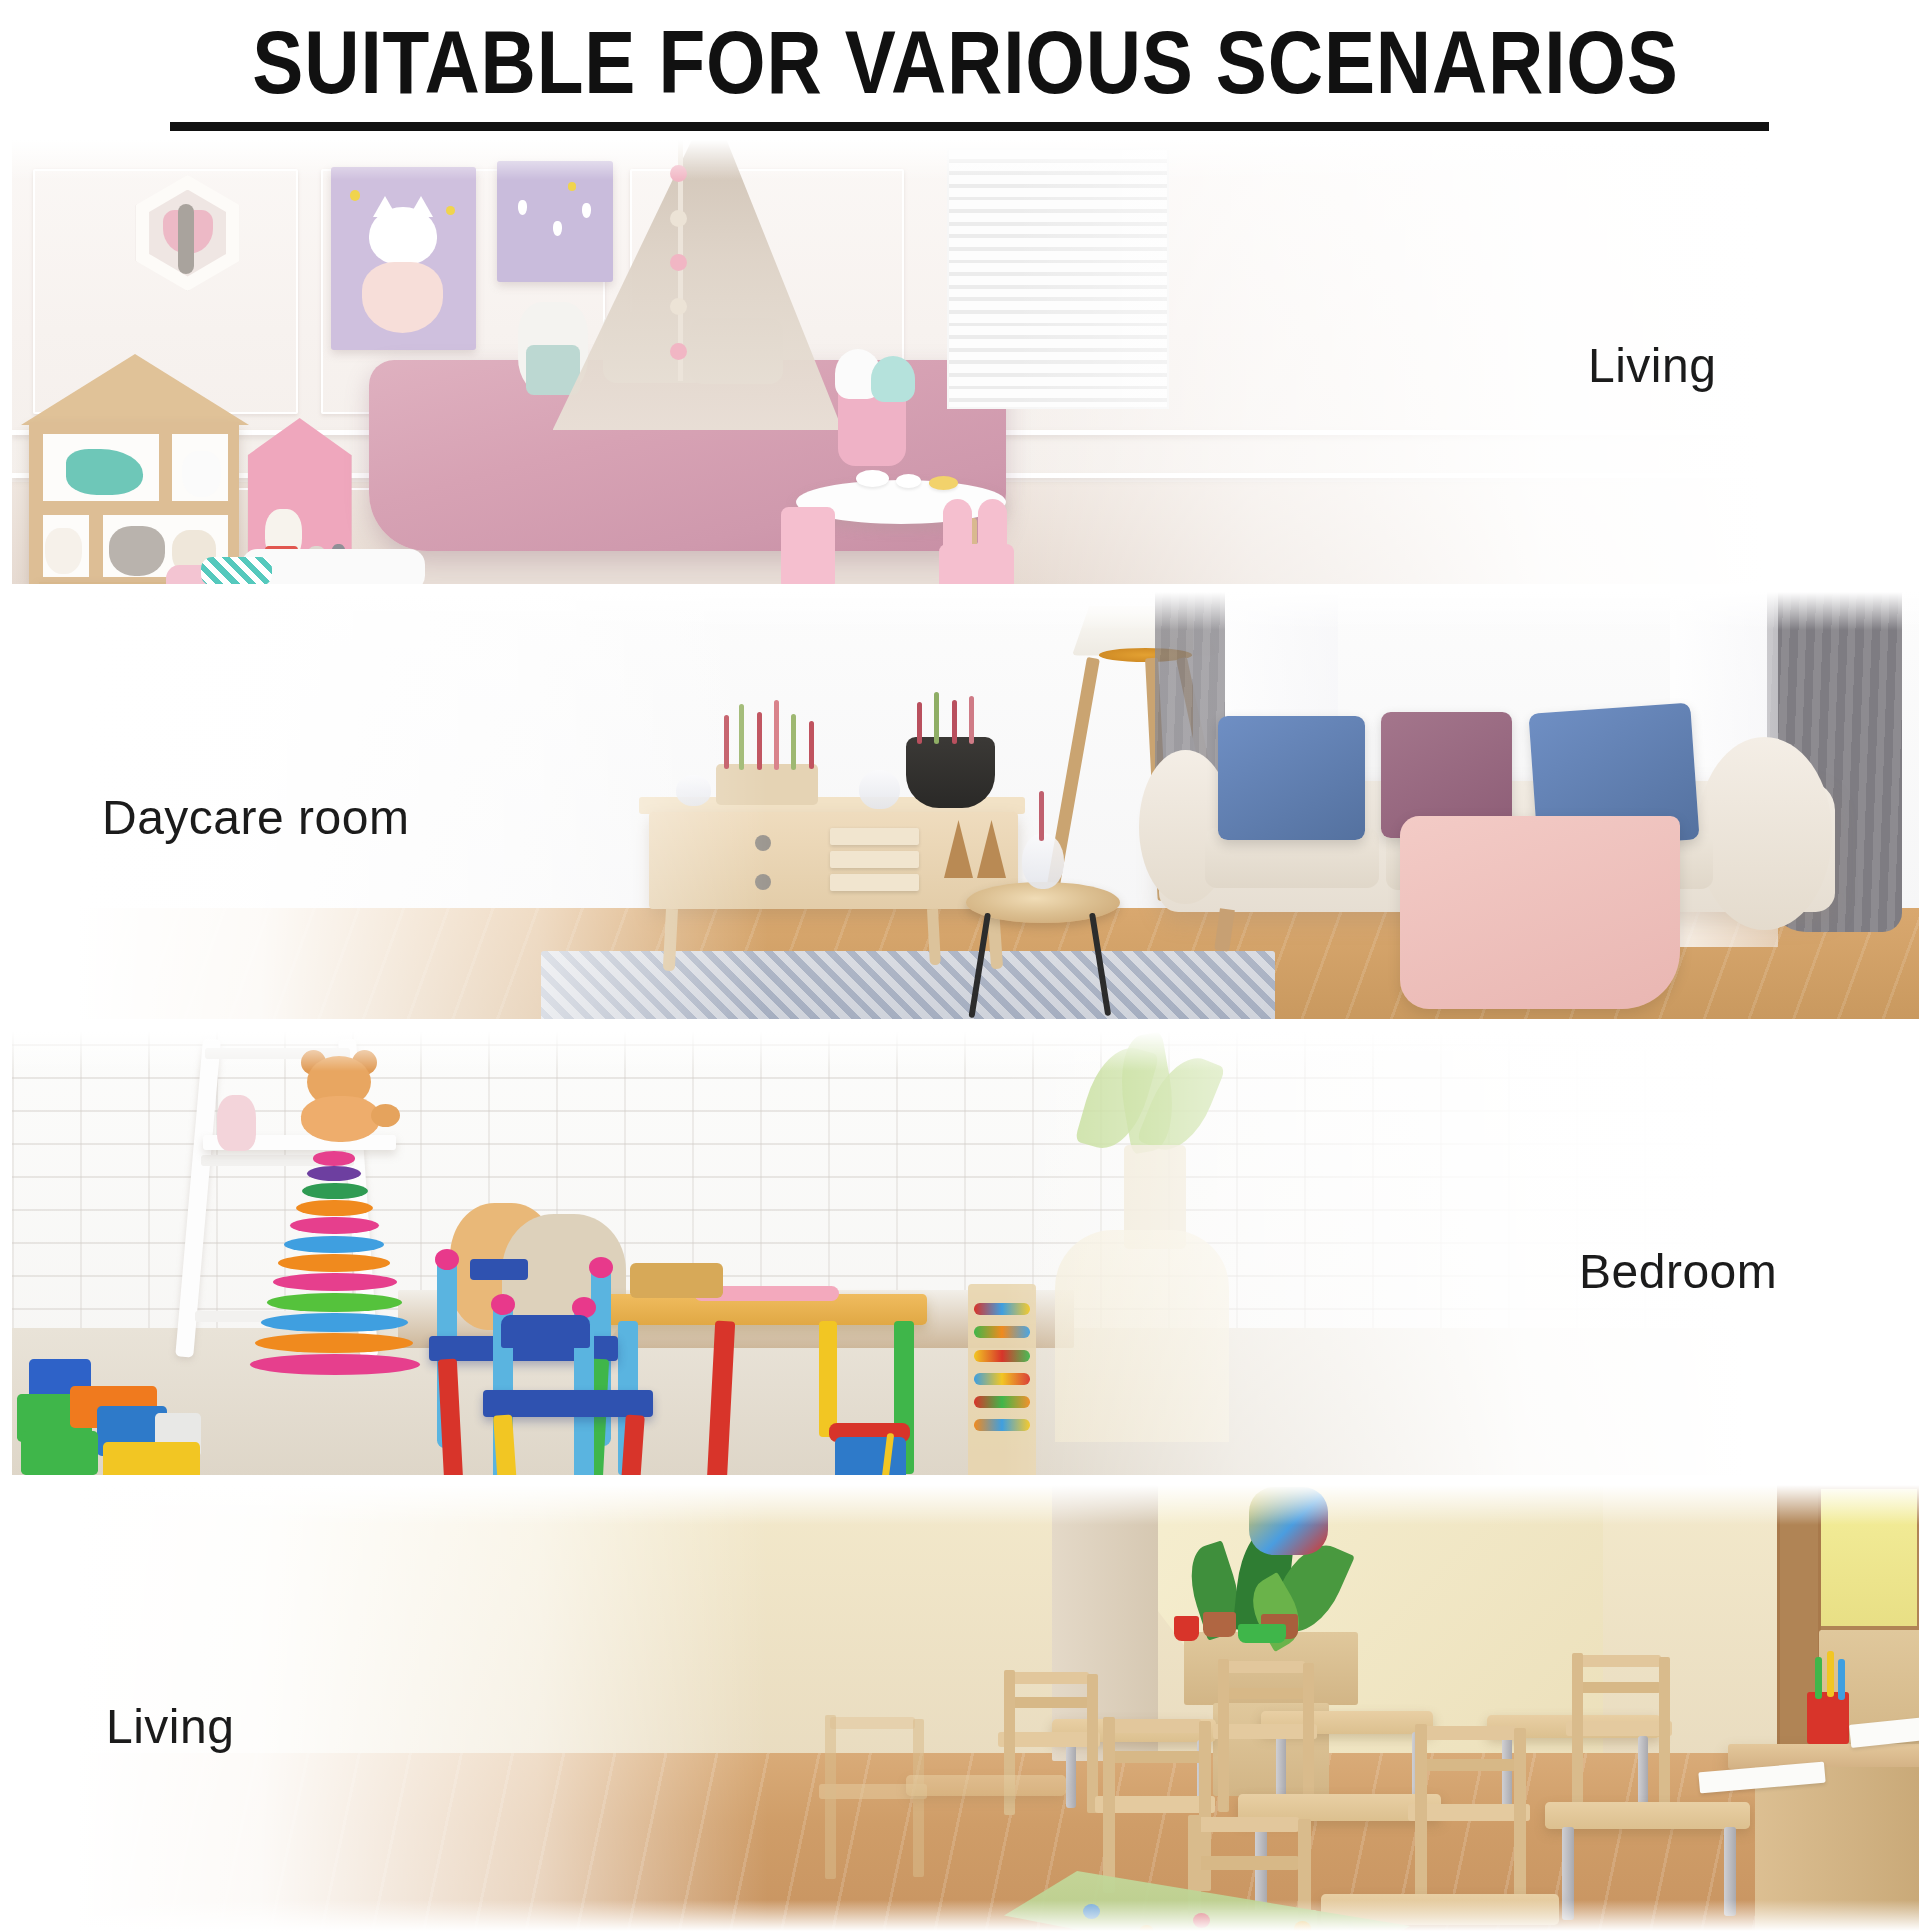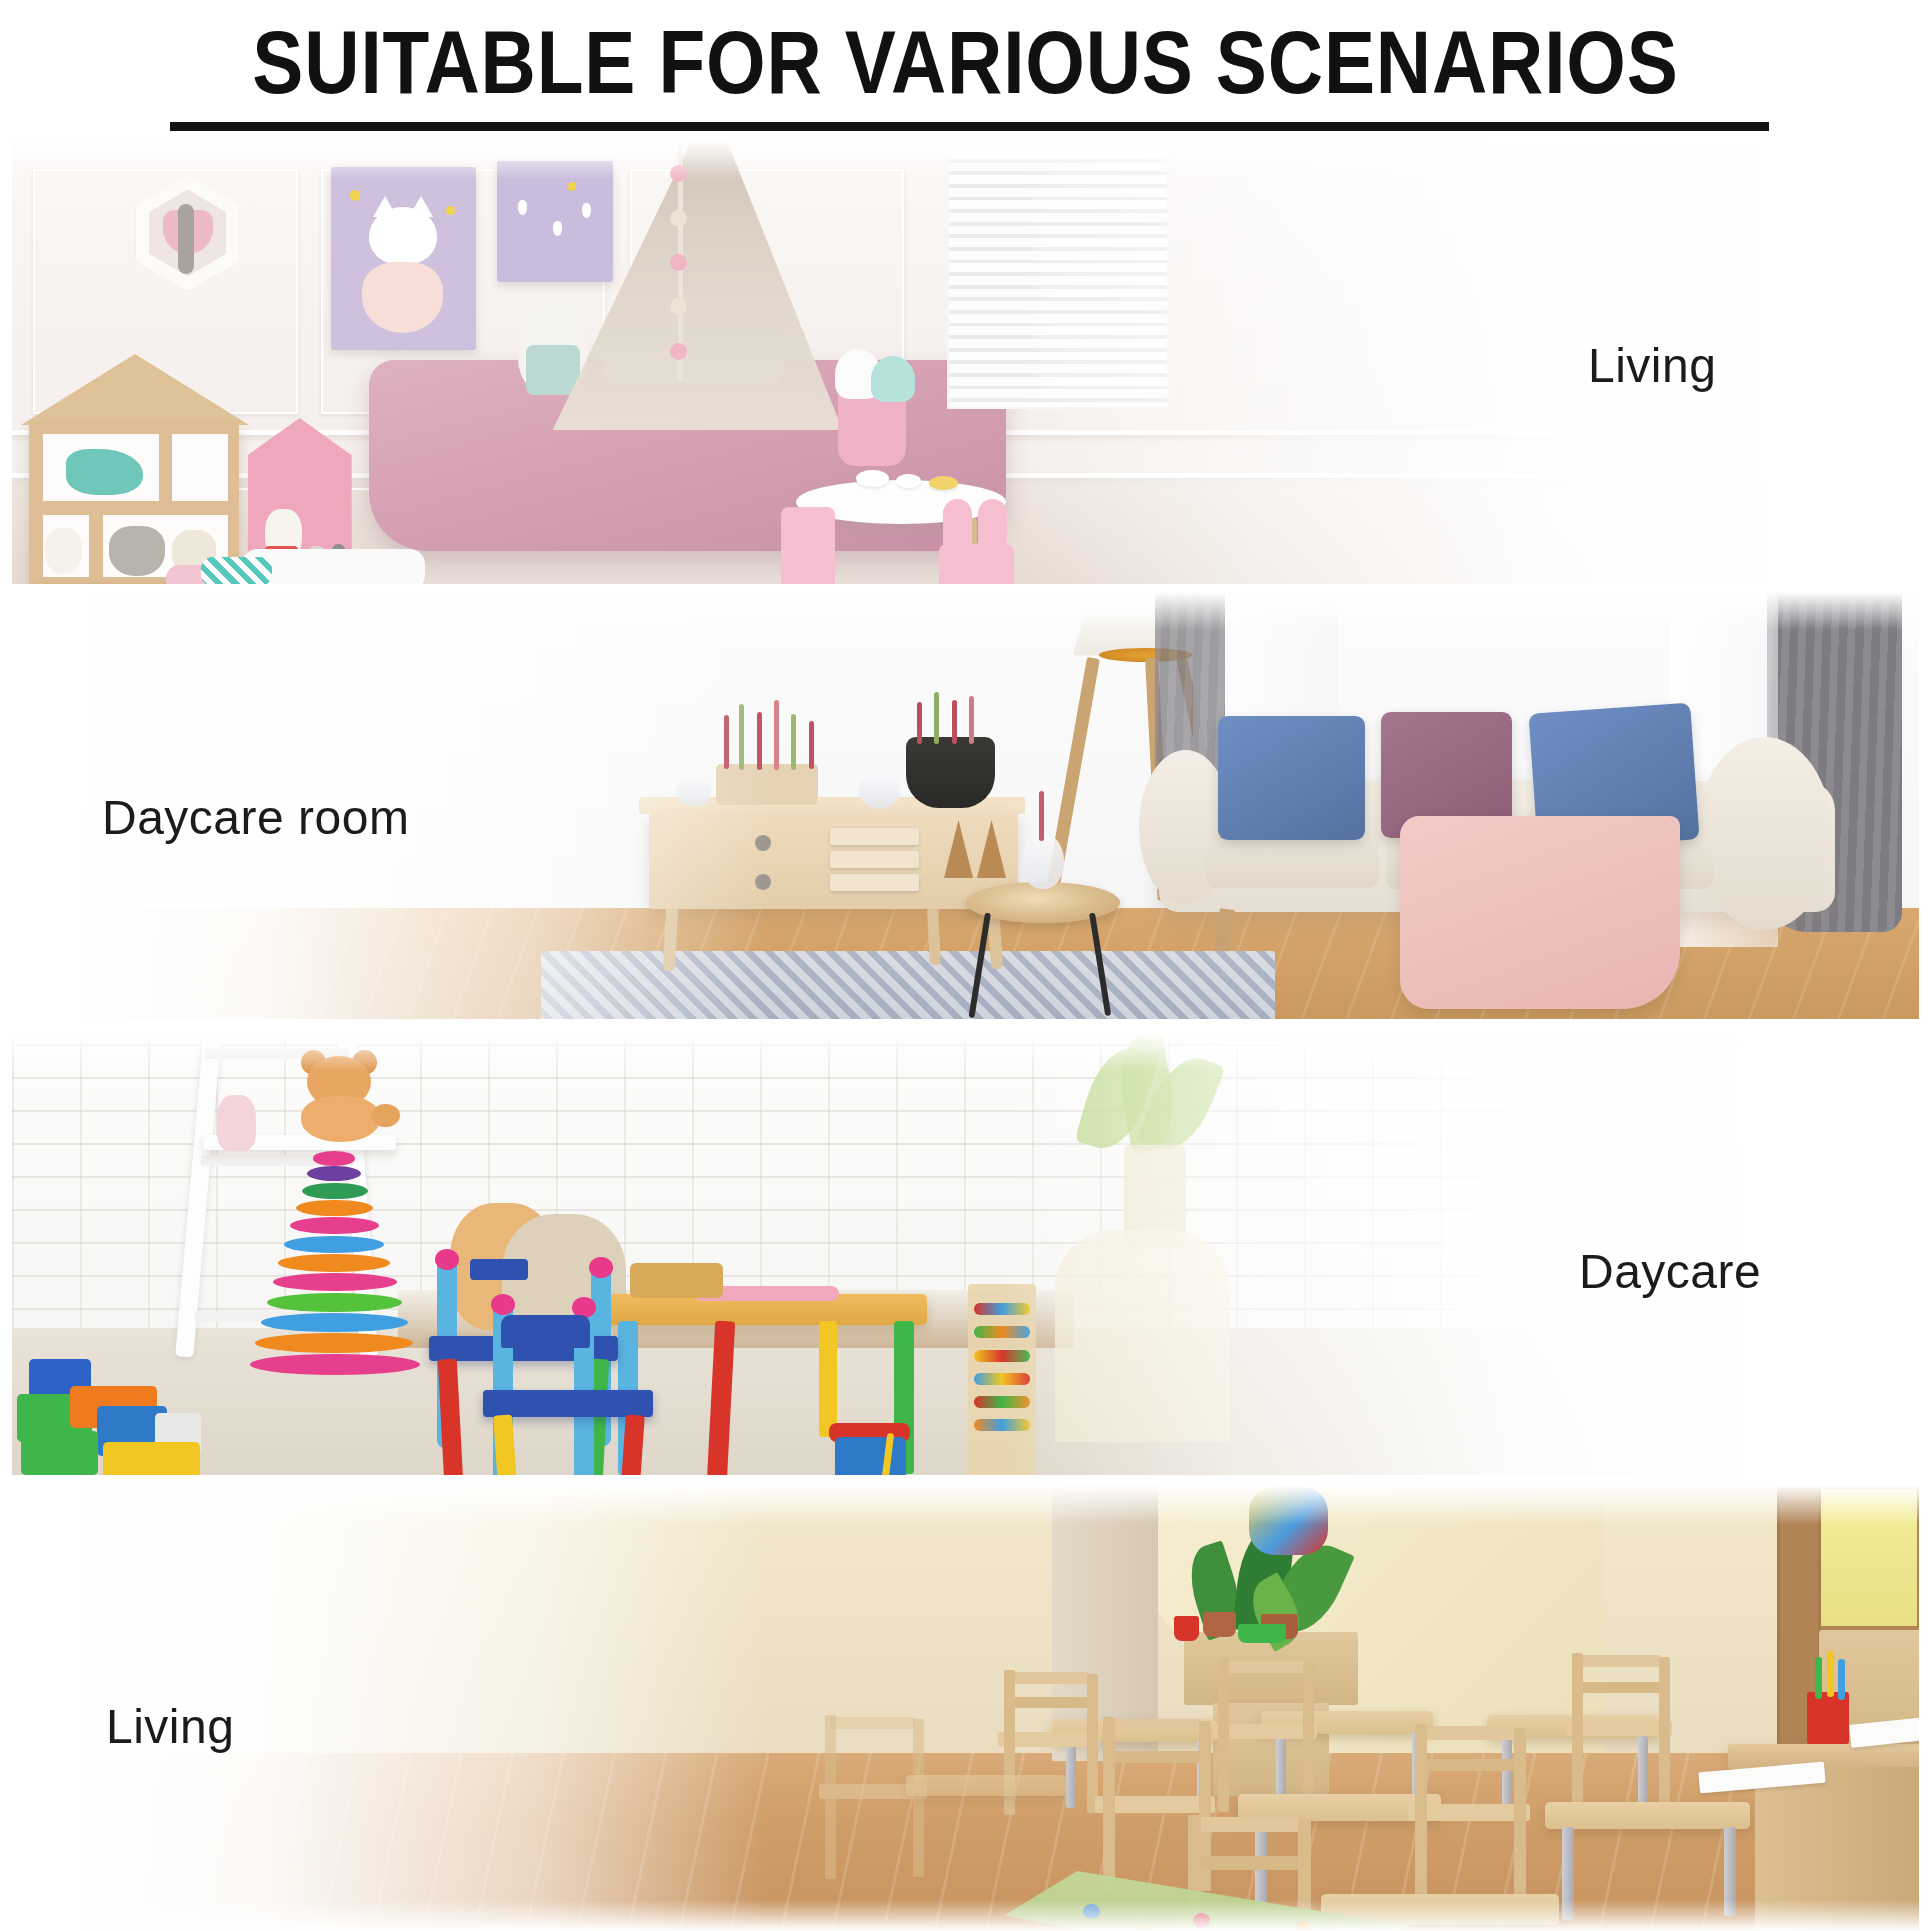--- a/index.html
+++ b/index.html
@@ -467,21 +467,21 @@
     <div class="plantleaf" style="left:1076px;top:13.5px;width:58px;height:106px;transform:rotate(16deg);"></div>
     <div class="plantleaf" style="left:1110px;top:3.9px;width:50px;height:116px;transform:rotate(-10deg);"></div>
     <div class="plantleaf" style="left:1141px;top:23px;width:56px;height:100px;transform:rotate(22deg);"></div>
     <div class="planter-basket" style="left:1112px;top:114px;width:62px;height:104px;background:#efe6d2;opacity:.85;"></div>
     <div class="dc-shelfunit" style="left:1043px;top:199px;width:174px;height:212px;background:linear-gradient(180deg,#f6f0df,#efe6cf);opacity:.8;border-radius:58px 58px 0 0;"></div>
 
     <div class="fade-r"></div>
     <div class="fade-t"></div>
   </div>
 </div>
-<div class="label" style="left:1579px;top:1244px;">Daycare</div>
+<div class="label" style="left:1579px;top:1244px;">Bedroom</div>
 
 <div class="panel" id="p-day">
   <div class="scene">
     <div class="dc-wallA"></div>
     <div class="dc-wallB" style="left:1062px;top:0;width:541px;height:270px;"></div>
     <div class="dc-floor"></div>
     <div class="dc-floorlines"></div>
     <div class="dc-door" style="left:1052px;top:0;width:106px;height:276px;"></div>
 
     <div class="dc-shelfunit" style="left:1184px;top:147px;width:174px;height:73px;"></div>

